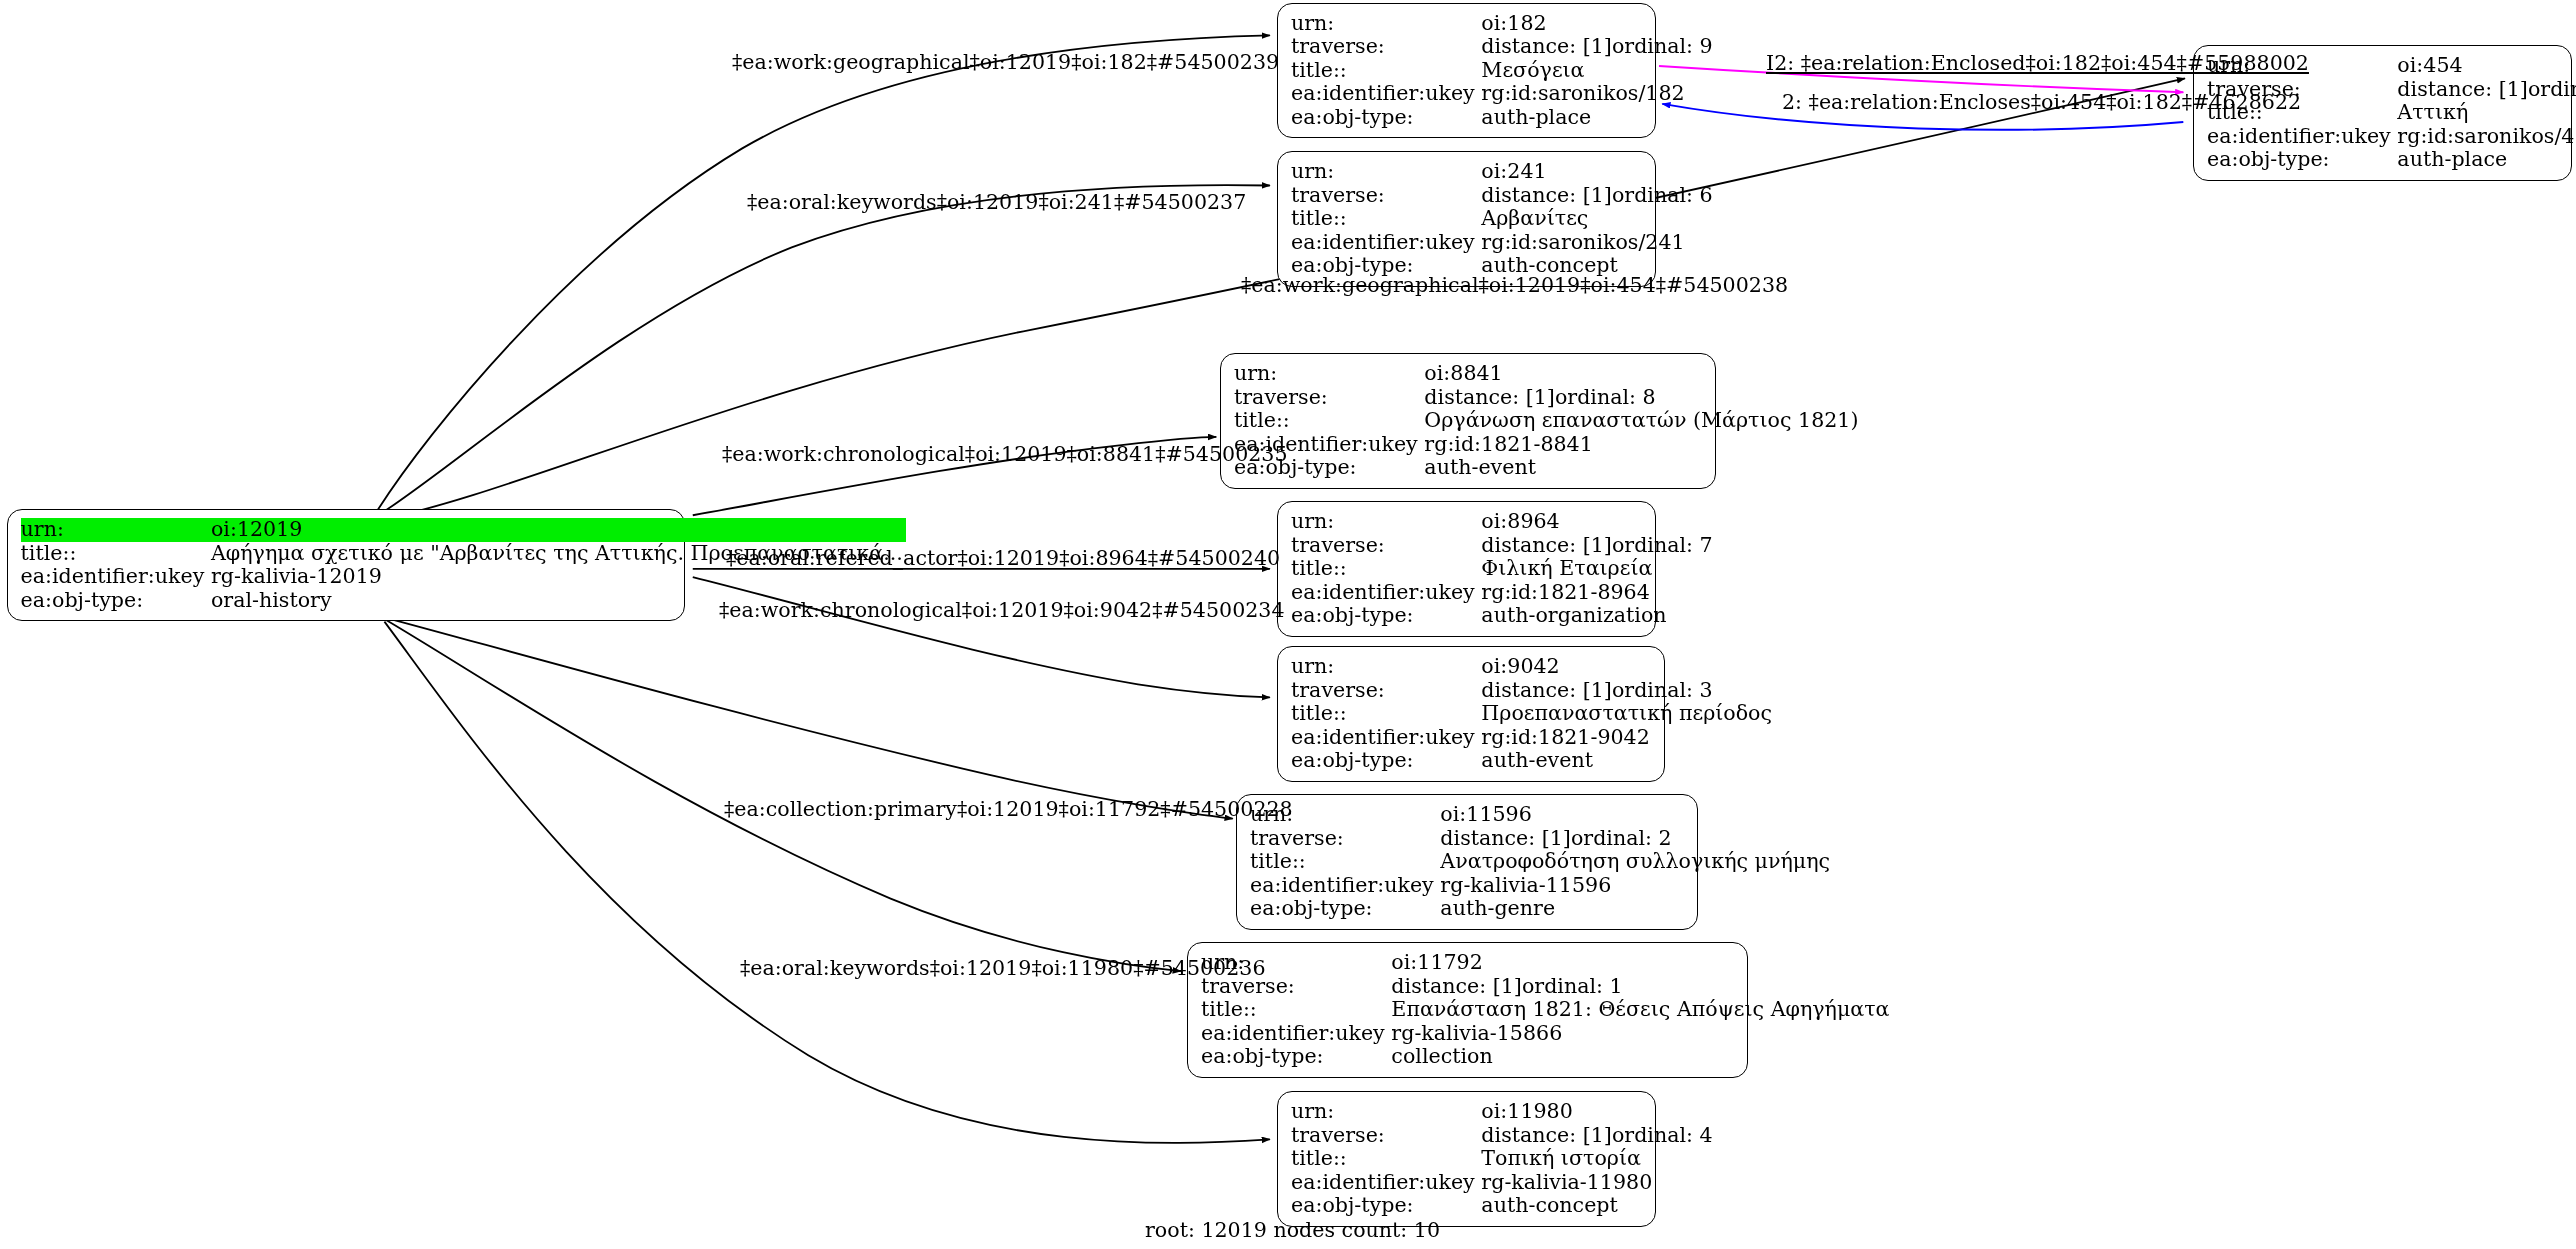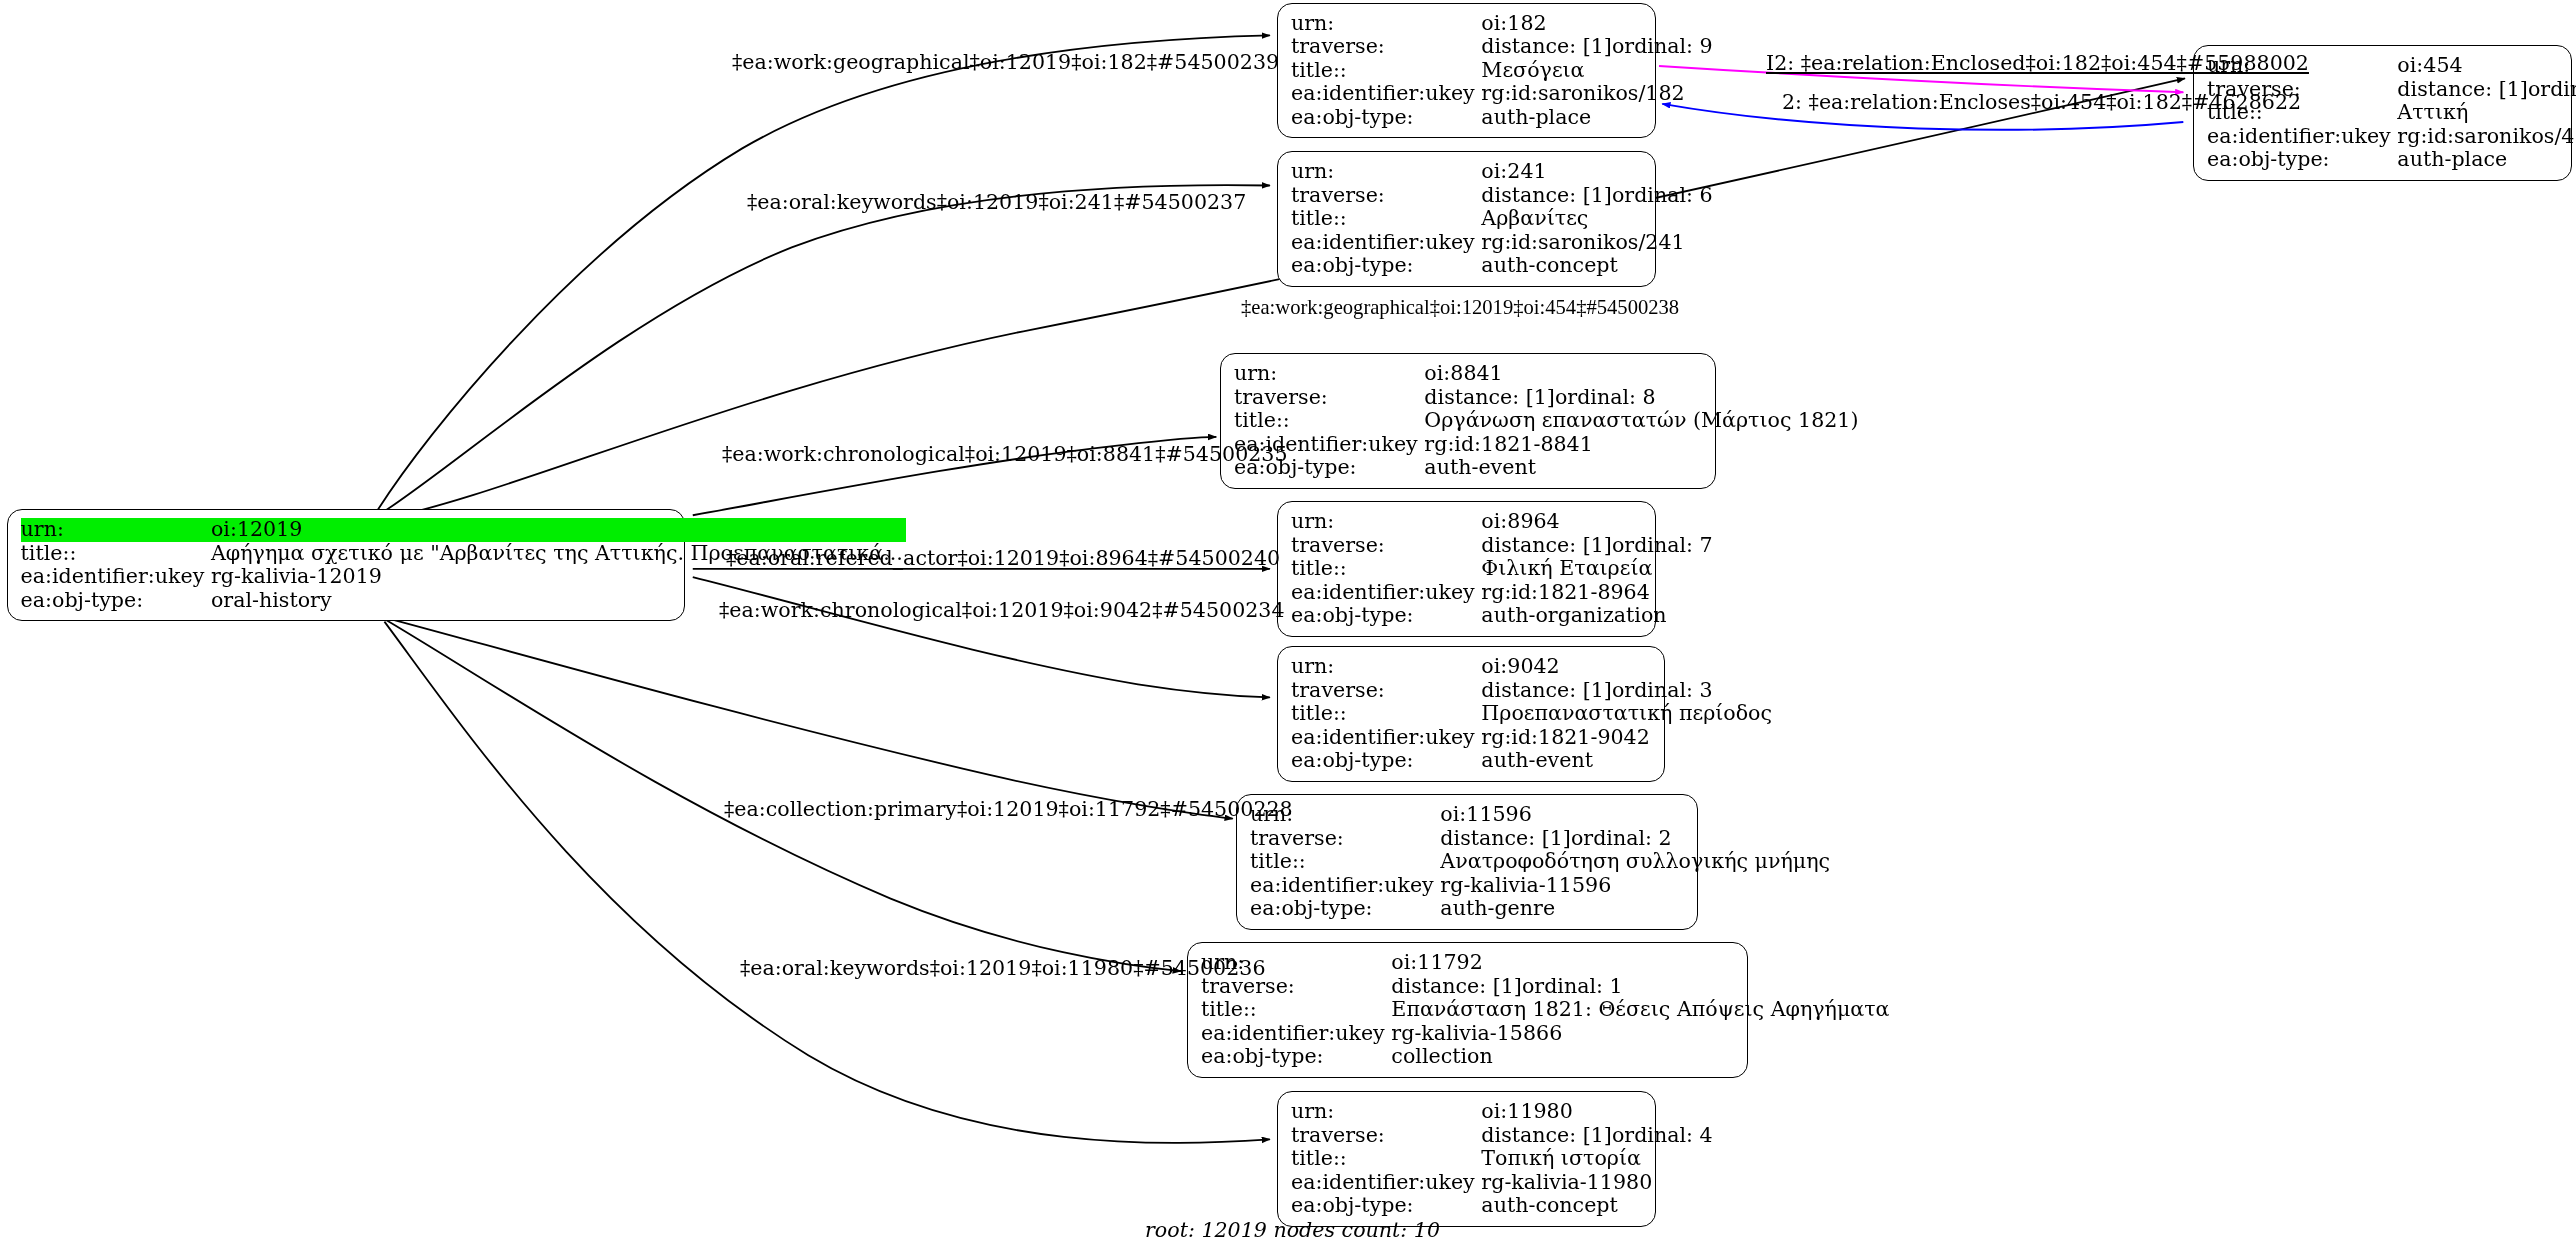--- a/index.html
+++ b/index.html
@@ -378,25 +378,25 @@
       <tr>
         <td class="k"><span class="pad-k">ea:obj-type:</span></td>
         <td class="v">auth-concept</td>
       </tr>
     </tbody>
       </table>
   </div>
 
   <div class="edge-label" style="left:732px; top:51px;">‡ea:work:geographical‡oi:12019‡oi:182‡#54500239</div>
   <div class="edge-label" style="left:747px; top:191px;">‡ea:oral:keywords‡oi:12019‡oi:241‡#54500237</div>
-  <div class="edge-label" style="left:1241px; top:296px;font-family:Liberation Serif, serif;">‡ea:work:geographical‡oi:12019‡oi:454‡#54500238</div>
+  <div class="edge-label" style="left:1241px; top:274px;">‡ea:work:geographical‡oi:12019‡oi:454‡#54500238</div>
   <div class="edge-label" style="left:722px; top:443px;text-align:right;">‡ea:work:chronological‡oi:12019‡oi:8841‡#54500235</div>
   <div class="edge-label" style="left:726px; top:547px;">‡ea:oral:refered_actor‡oi:12019‡oi:8964‡#54500240</div>
   <div class="edge-label" style="left:719px; top:599px;">‡ea:work:chronological‡oi:12019‡oi:9042‡#54500234</div>
   <div class="edge-label" style="left:724px; top:798px;">‡ea:collection:primary‡oi:12019‡oi:11792‡#54500228</div>
   <div class="edge-label" style="left:740px; top:957px;">‡ea:oral:keywords‡oi:12019‡oi:11980‡#54500236</div>
   <div class="edge-label" style="left:1766px; top:52px;text-decoration:underline;">I2: ‡ea:relation:Enclosed‡oi:182‡oi:454‡#55988002</div>
   <div class="edge-label" style="left:1782px; top:91px;">2: ‡ea:relation:Encloses‡oi:454‡oi:182‡#4628622</div>
 
-  <div class="footer-label" style="left:1145px; top:1219px;font-style:italic;">root: 12019 nodes count: 10</div>
+  <div class="footer-label" style="left:1145px; top:1219px;">root: 12019 nodes count: 10</div>
 
 </div>
 
 
 </body></html>

